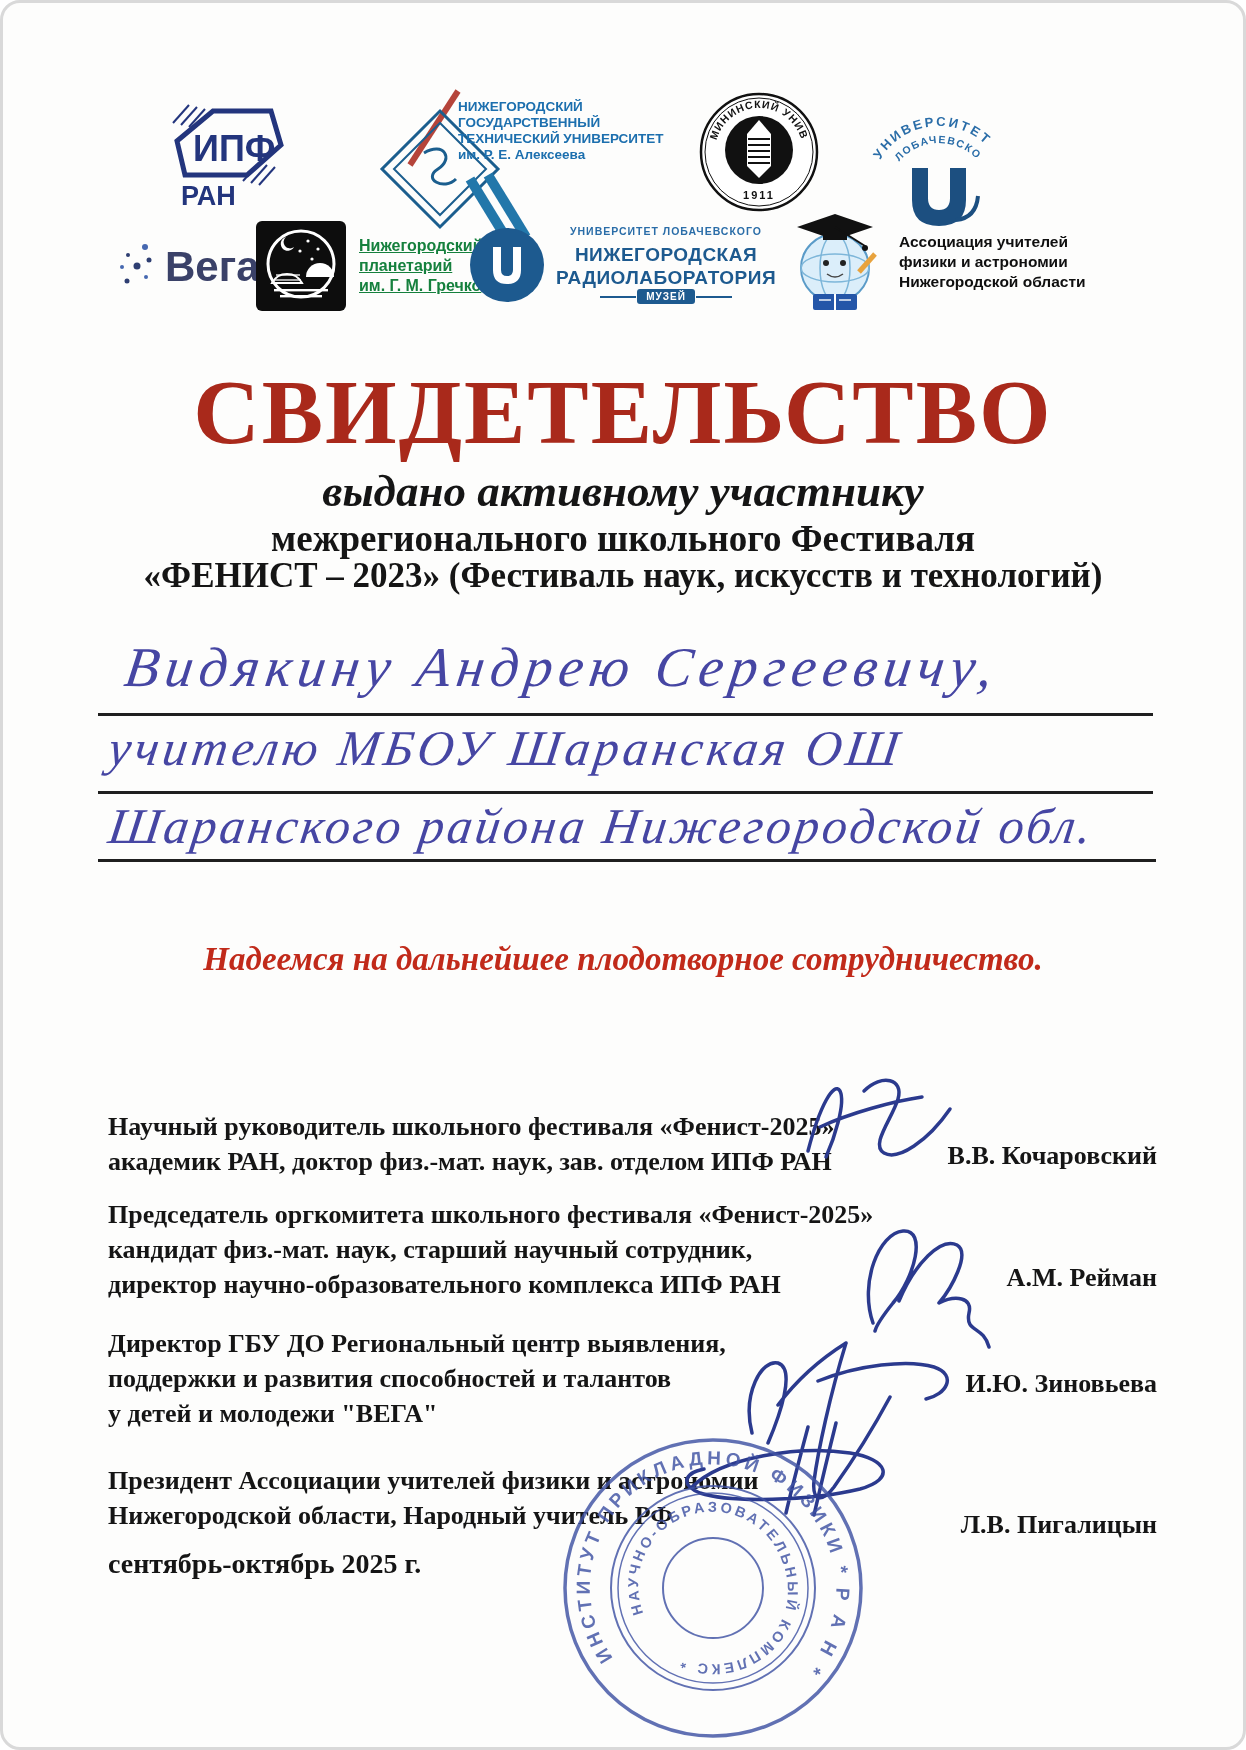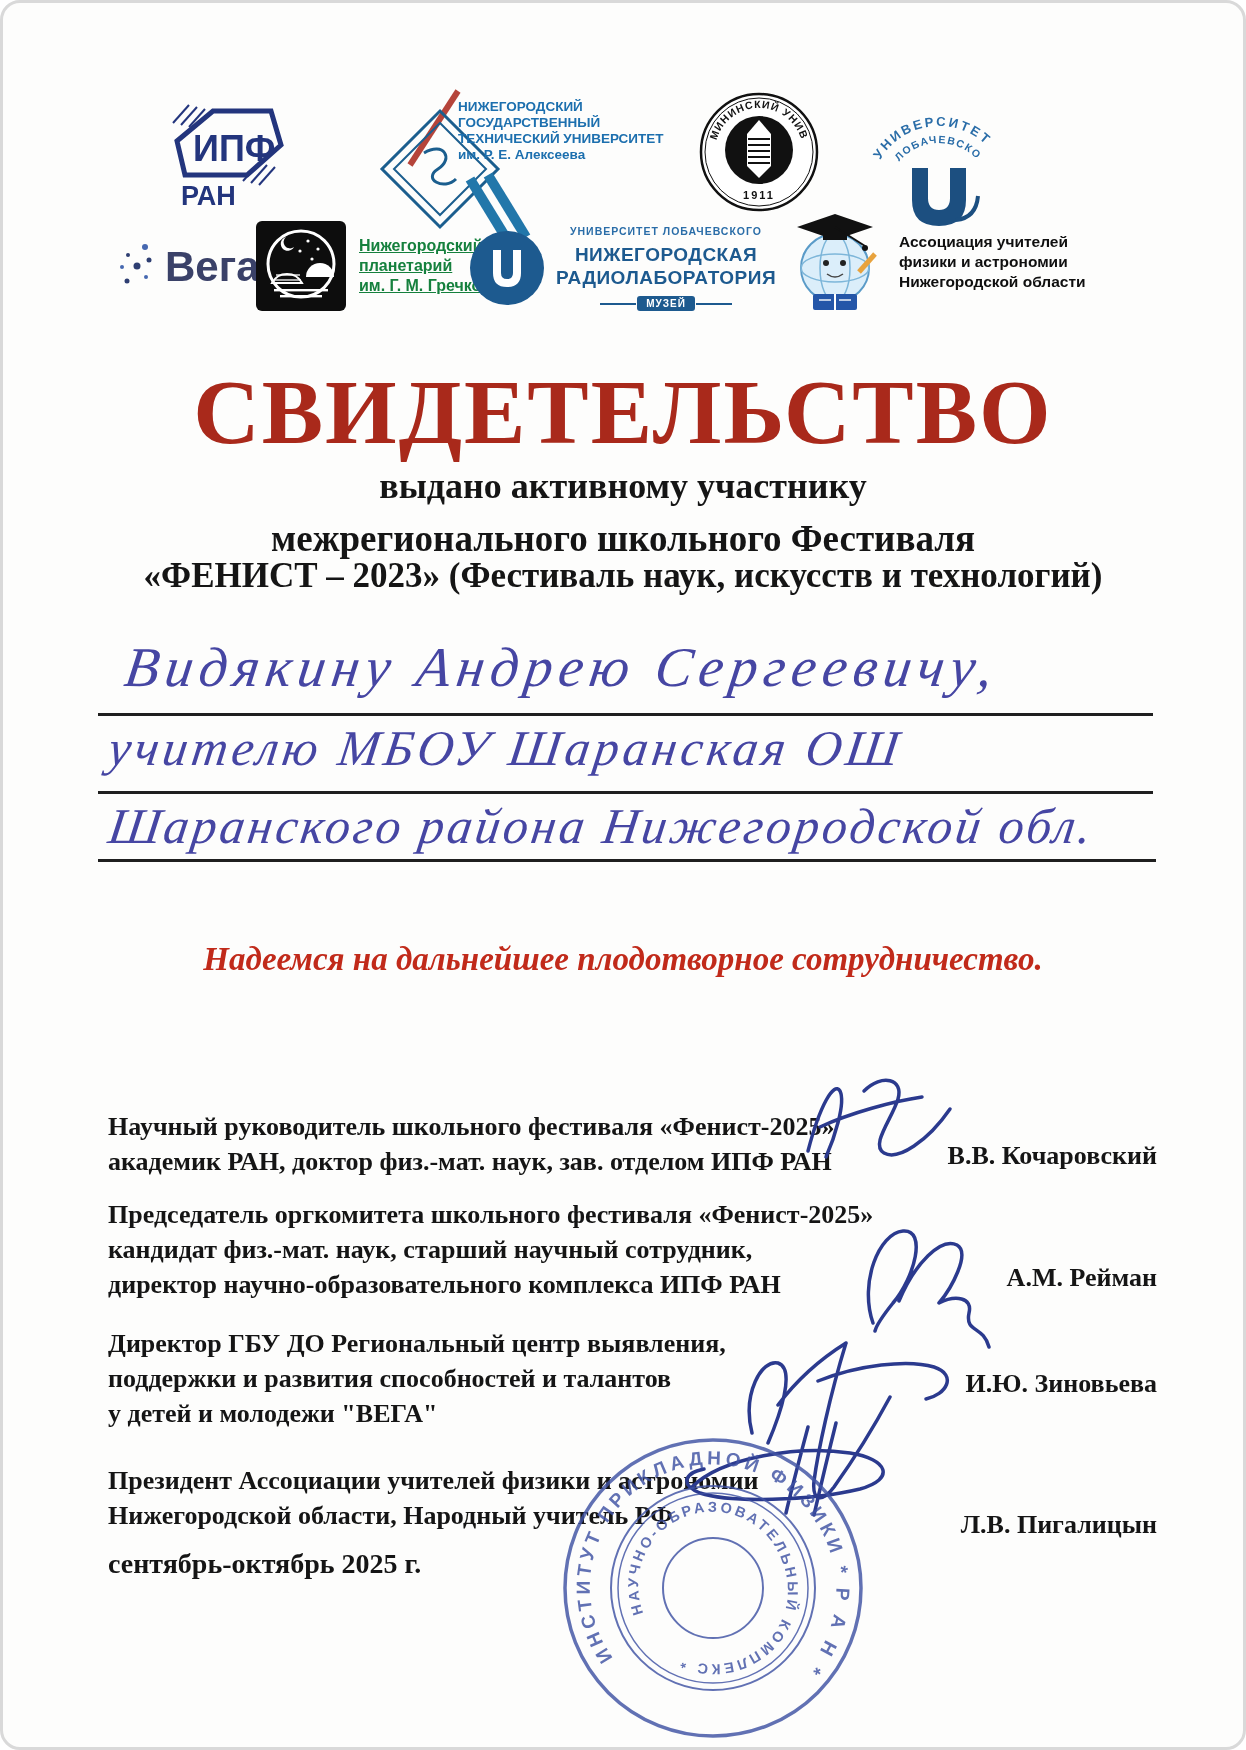--- a/index.html
+++ b/index.html
@@ -11,28 +11,28 @@
   .abs{position:absolute;}
   .sans{font-family:"Liberation Sans",sans-serif;}
   .center{left:0;width:100%;text-align:center;}
   
   .logo-text-blue{color:#1c6fae;font-weight:bold;font-size:13.5px;line-height:16px;}
   .plan-lines{color:#15803d;font-weight:bold;font-size:16px;line-height:20px;text-decoration:underline;}
   .assoc-lines{color:#0f0f0f;font-weight:bold;font-size:15.5px;line-height:20px;}
   .radiolab-col{display:flex;flex-direction:column;align-items:center;width:212px;}
   .radiolab-top{color:#2a6da8;font-size:10.5px;letter-spacing:1px;font-weight:bold;}
   .radiolab-main{color:#1d5a8f;font-weight:bold;font-size:19px;line-height:23px;letter-spacing:.5px;}
-  .museum-row{display:flex;align-items:center;gap:1px;margin-top:7px;}
+  .museum-row{display:flex;align-items:center;gap:1px;}
   .museum-line{width:36px;height:2px;background:#1d5a8f;}
   .museum-badge{background:#1d5a8f;color:#fff;font-size:10px;font-weight:bold;
     padding:2px 9px;border-radius:3px;letter-spacing:1px;font-family:"Liberation Sans",sans-serif;}
   .vega-word{color:#3a4168;font-weight:600;font-size:42px;font-family:"Liberation Sans",sans-serif;}
   
   .title{font-size:92px;font-weight:bold;color:#a9291b;letter-spacing:2px;}
-  .sub1{font-size:36px;font-weight:bold;}
+  .sub1{font-size:45px;font-weight:bold;font-style:italic;}
   .sub2{font-size:37px;font-weight:bold;}
   .sub3{font-size:35px;font-weight:bold;}
   .closing{font-size:33px;font-weight:bold;font-style:italic;color:#c12a1a;}
   .hw{color:#4646a3;font-style:italic;white-space:nowrap;transform:skewX(-8deg);transform-origin:left bottom;}
   .rule{height:3px;background:#1f1f1f;}
   .sig-role{font-size:26px;font-weight:bold;line-height:35px;white-space:nowrap;}
   .sig-name{font-size:26px;font-weight:bold;white-space:nowrap;}
   .date-line{font-size:28px;font-weight:bold;}
   .ink{stroke:#2b3a8e;stroke-width:3.5;fill:none;stroke-linecap:round;stroke-linejoin:round;}
   .stamp-text{fill:#4053a4;font-family:"Liberation Sans",sans-serif;font-weight:bold;}

